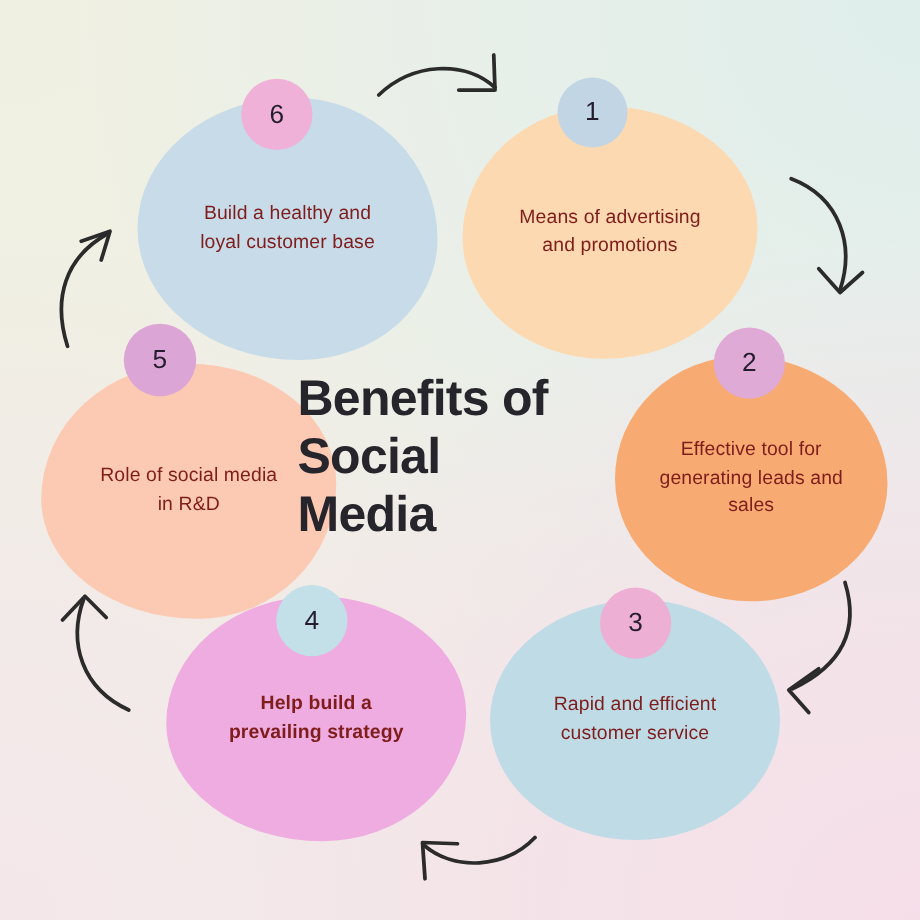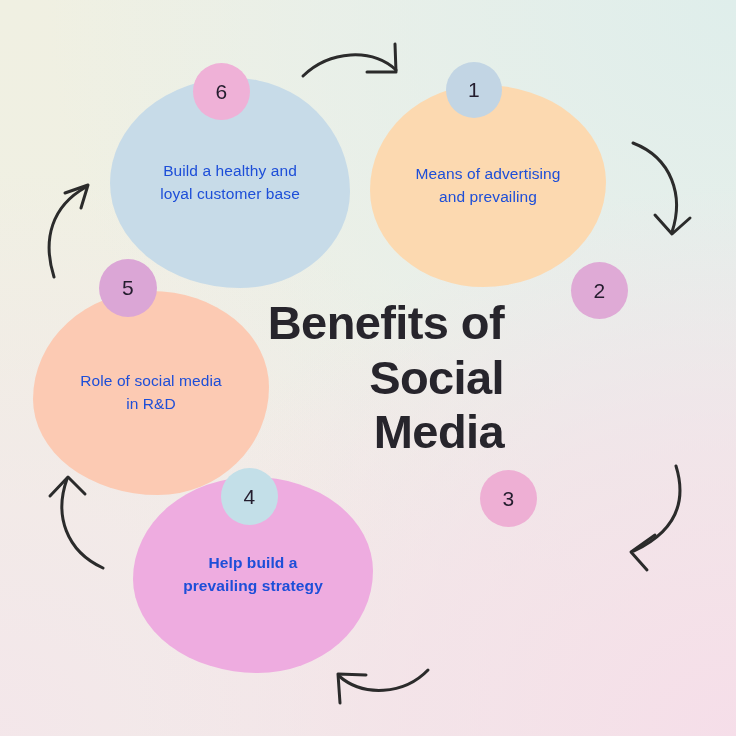--- a/index.html
+++ b/index.html
@@ -30,21 +30,21 @@
     position: absolute;
     display: flex;
     align-items: center;
     justify-content: center;
     text-align: center;
     box-sizing: border-box;
   }
   .blob .blob-text {
     position: relative;
     z-index: 2;
-    color: #1d4ed8;
+    color: #7f1d1d;
     font-size: 15.5px;
     line-height: 1.48;
     letter-spacing: 0.1px;
     padding: 0 22px;
     white-space: pre-line;
   }
 
   .badge {
     position: absolute;
     z-index: 3;
@@ -57,24 +57,24 @@
     font-weight: 500;
     letter-spacing: 0.3px;
   }
 
   
   #title {
     position: absolute;
     left: 238px;
     top: 296px;
     width: 266px;
-    text-align: right;
+    text-align: left;
     z-index: 4;
     color: #27252c;
-    font-size: 47px;
+    font-size: 40px;
     line-height: 1.16;
     font-weight: 700;
     letter-spacing: -0.6px;
     white-space: pre-line;
   }
 
   
   #arrows {
     position: absolute;
     left: 0; top: 0;
@@ -102,50 +102,63 @@
 loyal customer base</span>
   </div>
   <div class="badge" style="left:193px; top:63px; width:57px; height:57px; background:#efb1d7;">
     <span>6</span>
   </div>
 
   <div class="blob" style="left:370px; top:85px; width:236px; height:202px;
               background:#fcd9b0;
               border-radius:48% 52% 52% 48% / 52% 48% 52% 48%;">
     <span class="blob-text">Means of advertising
-and prevailing</span>
+and promotions</span>
   </div>
   <div class="badge" style="left:446px; top:62px; width:56px; height:56px; background:#c2d5e4;">
     <span>1</span>
   </div>
 
   <div class="blob" style="left:33px; top:291px; width:236px; height:204px;
               background:#fccab3;
               border-radius:50% 50% 47% 53% / 53% 47% 53% 47%;">
     <span class="blob-text">Role of social media
 in R&amp;D</span>
   </div>
   <div class="badge" style="left:99px; top:259px; width:58px; height:58px; background:#dba6d6;">
     <span>5</span>
   </div>
 
+  <div class="blob" style="left:492px; top:285px; width:218px; height:196px;
+              background:#f7ab72;
+              border-radius:47% 53% 50% 50% / 50% 52% 48% 50%;">
+    <span class="blob-text">Effective tool for
+generating leads and
+sales</span>
+  </div>
   <div class="badge" style="left:571px; top:262px; width:57px; height:57px; background:#dfaad6;">
     <span>2</span>
   </div>
 
   <div class="blob" style="left:133px; top:477px; width:240px; height:196px;
               background:#eeace0;
               border-radius:50% 50% 48% 52% / 52% 48% 52% 48%;font-weight:bold;">
     <span class="blob-text">Help build a
 prevailing strategy</span>
   </div>
   <div class="badge" style="left:221px; top:468px; width:57px; height:57px; background:#c3dfe8;">
     <span>4</span>
   </div>
 
+  <div class="blob" style="left:392px; top:480px; width:232px; height:192px;
+              background:#bedbe6;
+              border-radius:52% 48% 50% 50% / 50% 50% 50% 50%;">
+    <span class="blob-text">Rapid and efficient
+customer service</span>
+  </div>
   <div class="badge" style="left:480px; top:470px; width:57px; height:57px; background:#eeafd4;">
     <span>3</span>
   </div>
 
   <div id="title">Benefits of
 Social
 Media</div>
 
   <svg id="arrows" viewBox="0 0 736 736">
 

